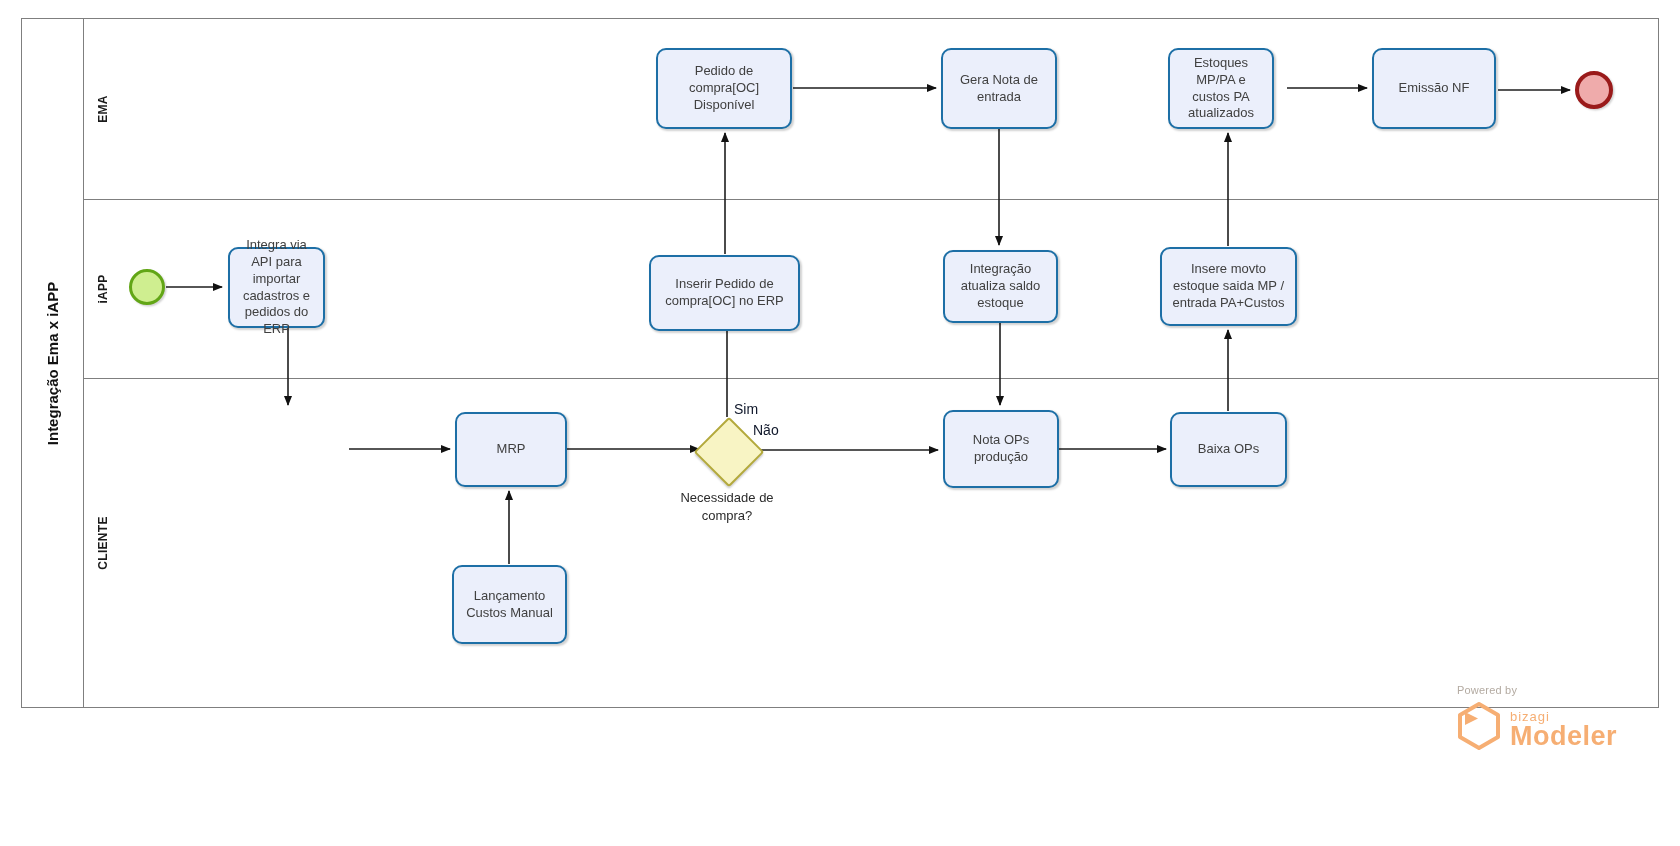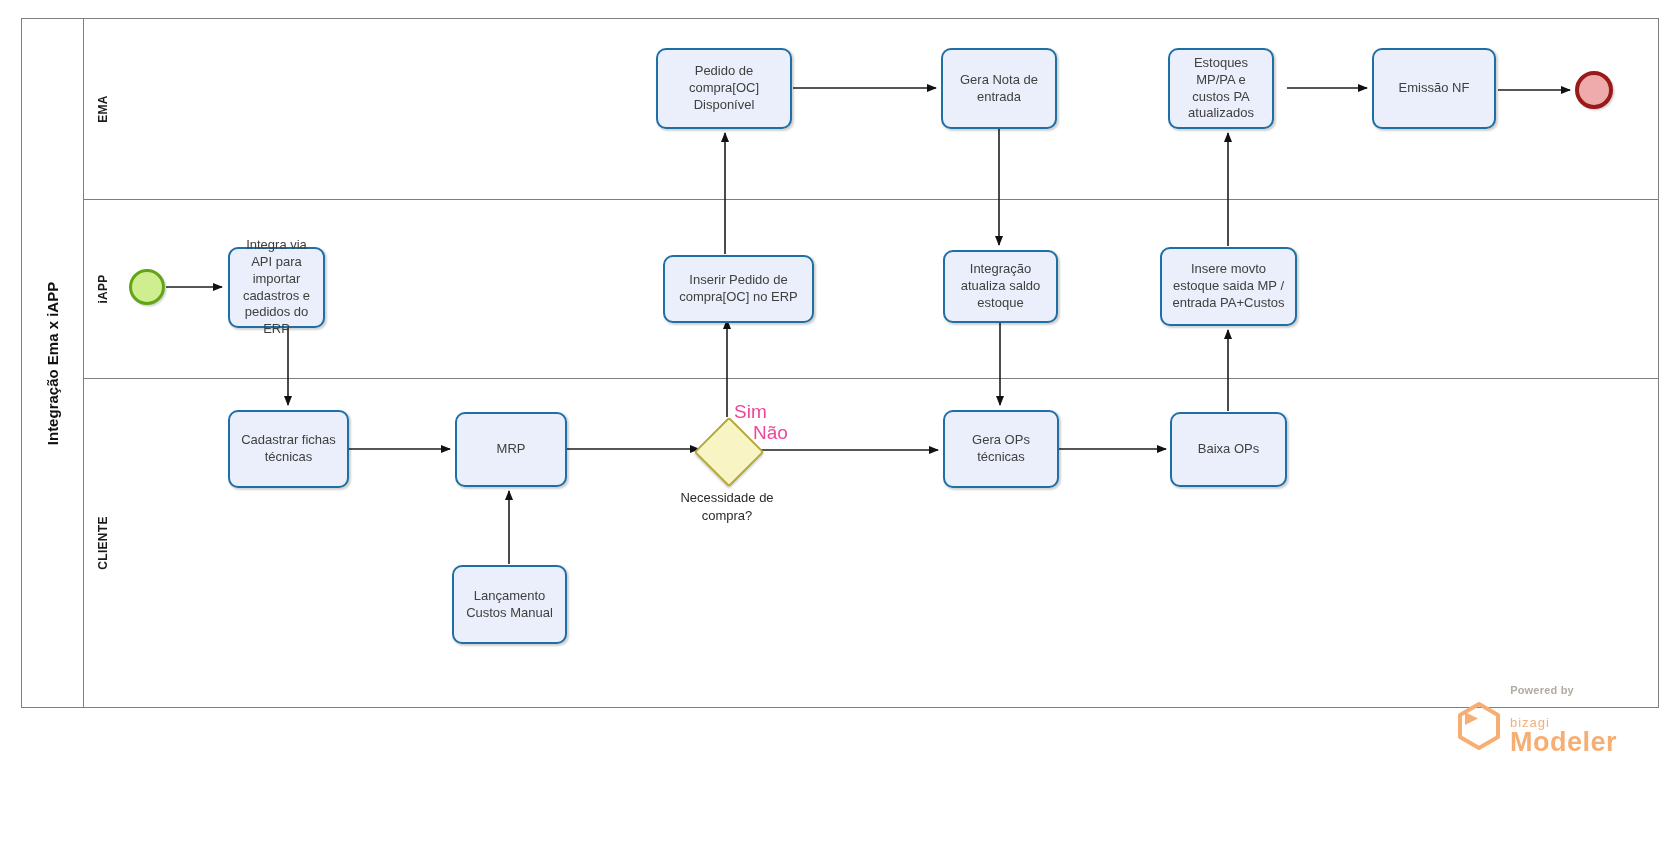--- a/index.html
+++ b/index.html
@@ -29,29 +29,29 @@
         padding:3px 6px;box-sizing:border-box;box-shadow:1.5px 1.5px 2px rgba(0,0,0,.18);}
   .event{position:absolute;border-radius:50%;box-sizing:border-box;
         box-shadow:1.5px 1.5px 2px rgba(0,0,0,.18);}
   .event.start{left:129px;top:269px;width:36px;height:36px;
         background:var(--startFill);border:3px solid var(--startBorder);}
   .event.end{left:1575px;top:71px;width:38px;height:38px;
         background:var(--endFill);border:4px solid var(--endBorder);}
   .gateway{position:absolute;left:704px;top:427px;width:46px;height:46px;
         transform:rotate(45deg);background:var(--gwFill);border:2px solid var(--gwBorder);
         border-radius:3px;box-shadow:1.5px 1.5px 2px rgba(0,0,0,.18);}
-  .flow-label{position:absolute;font-size:19px;color:#ec4899;text-align:right;}
+  .flow-label{position:absolute;font-size:14px;color:#0f172a;text-align:right;}
   .gw-caption{position:absolute;left:662px;top:489px;width:130px;text-align:center;
         font-size:13px;line-height:1.35;color:#2b2b2b;}
   svg.connectors{position:absolute;left:0;top:0;pointer-events:none;}
   .logo{position:absolute;left:1457px;top:684px;width:170px;}
-  .powered{font-size:11px;font-weight:bold;color:var(--poweredGray);letter-spacing:.2px;text-align:center;}
+  .powered{font-size:11px;font-weight:normal;color:var(--poweredGray);letter-spacing:.2px;}
   .logo-row{display:flex;align-items:flex-start;margin-top:5px;}
   .logo-texts{margin-left:9px;display:flex;flex-direction:column;}
-  .brand{font-size:13px;color:var(--logoOrange);letter-spacing:1px;margin-top:14px;}
+  .brand{font-size:13px;color:var(--logoOrange);letter-spacing:1px;margin-top:8px;}
   .product{font-size:27px;font-weight:600;color:var(--logoOrange);margin-top:-3px;letter-spacing:.5px;}
 </style>
 </head>
 <body>
 
 <div class="canvas">
 
   <div class="pool"></div>
   <div class="title-strip"></div>
   <div class="lane-divider" style="top:199px"></div>
@@ -108,38 +108,35 @@
   <div class="task" style="left:1168px;top:48px;width:106px;height:81px">
     <span>Estoques MP/PA e custos PA atualizados</span>
   </div>
   <div class="task" style="left:1372px;top:48px;width:124px;height:81px">
     <span>Emissão NF</span>
   </div>
 
   <div class="task" style="left:228px;top:247px;width:97px;height:81px">
     <span>Integra via API para importar cadastros e pedidos do ERP</span>
   </div>
-  <div class="task" style="left:663px;top:255px;width:151px;height:68px">
+  <div class="task" style="left:649px;top:255px;width:151px;height:76px">
     <span>Inserir Pedido de compra[OC] no ERP</span>
   </div>
   <div class="task" style="left:943px;top:250px;width:115px;height:73px">
     <span>Integração atualiza saldo estoque</span>
   </div>
   <div class="task" style="left:1160px;top:247px;width:137px;height:79px">
     <span>Insere movto estoque saida MP / entrada PA+Custos</span>
   </div>
 
-  <div class="task" style="left:228px;top:410px;width:121px;height:78px">
-    <span>Cadastrar fichas técnicas</span>
-  </div>
   <div class="task" style="left:455px;top:412px;width:112px;height:75px">
     <span>MRP</span>
   </div>
   <div class="task" style="left:943px;top:410px;width:116px;height:78px">
-    <span>Gera OPs técnicas</span>
+    <span>Nota OPs produção</span>
   </div>
   <div class="task" style="left:1170px;top:412px;width:117px;height:75px">
     <span>Baixa OPs</span>
   </div>
   <div class="task" style="left:452px;top:565px;width:115px;height:79px">
     <span>Lançamento Custos Manual</span>
   </div>
 
   <div class="gateway"></div>
   <div class="flow-label" style="left:734px;top:401px">Sim</div>

